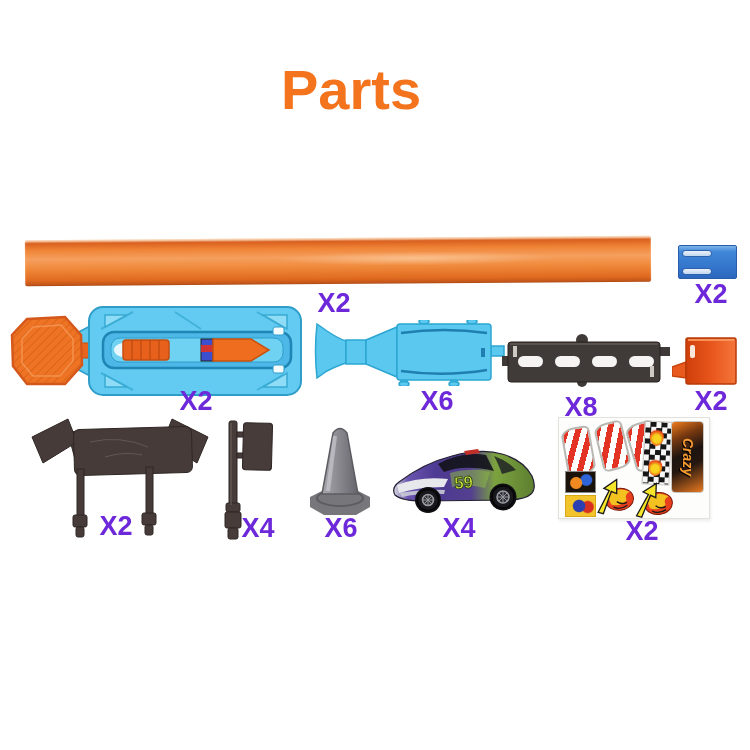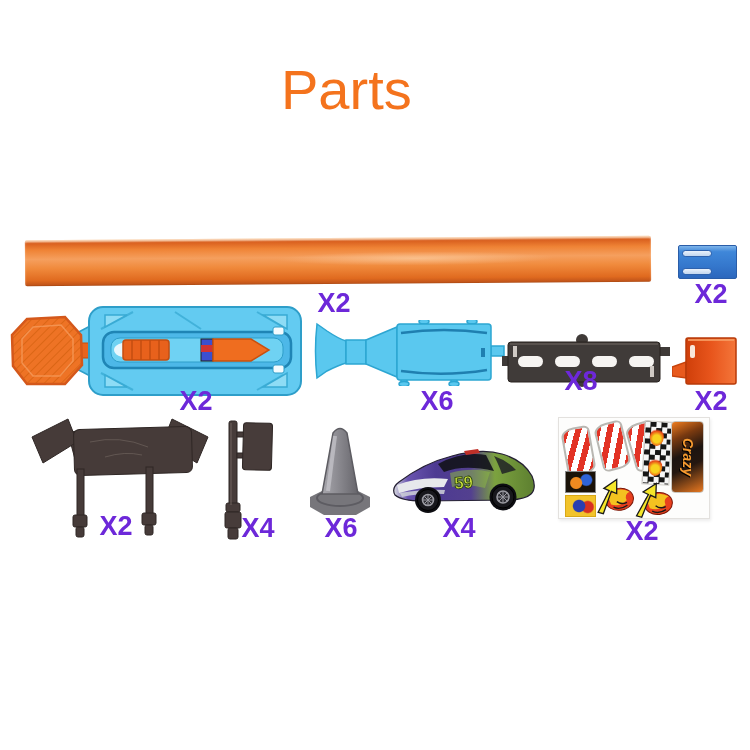--- a/index.html
+++ b/index.html
@@ -1,19 +1,19 @@
 <!DOCTYPE html>
 <html><head>
 <meta charset="utf-8">
 <style>
   html,body{margin:0;padding:0;background:#ffffff;}
   #canvas{position:relative;width:750px;height:750px;background:#ffffff;overflow:hidden;
           font-family:"Liberation Sans", sans-serif;}
   .abs{position:absolute;}
-  #page-title{position:absolute;left:281px;top:57px;font-size:56px;font-weight:normal;
+  #page-title{position:absolute;left:281px;top:57px;font-size:56px;font-weight:bold;
               letter-spacing:0px;}
   .qty{position:absolute;transform:translateX(-50%);font-size:27px;font-weight:bold;
        color:#6d28d9;white-space:nowrap;}
   
   #straight-track{left:25px;top:238px;width:626px;height:46px;transform:rotate(-0.4deg);
     border-radius:2px;
     background:linear-gradient(180deg,#fcd0a4 0%,#e4General 0%) ;
     background:linear-gradient(180deg,#f9c491 0%,#d95f1e 7%,#ef8335 22%,#f59f5e 42%,
                #f08a3c 62%,#e06a1f 88%,#c4561a 97%,#a84812 100%);
     box-shadow:inset 0 2px 2px rgba(255,255,255,.45);}
@@ -138,21 +138,21 @@
     <path d="M8,14 L156,14" stroke="#6a625e" stroke-width="1.5" opacity=".8"></path>
     <g fill="#f6f4f2">
       <rect x="16" y="26" width="25" height="11" rx="5.5"></rect>
       <rect x="53" y="26" width="25" height="11" rx="5.5"></rect>
       <rect x="90" y="26" width="25" height="11" rx="5.5"></rect>
       <rect x="127" y="26" width="25" height="11" rx="5.5"></rect>
     </g>
     <rect x="11" y="16" width="4" height="11" fill="#cfc9c4"></rect>
     <rect x="148" y="36" width="4" height="11" fill="#cfc9c4"></rect>
   </svg>
-  <div class="qty" style="left:581px;top:366px;">X8</div>
+  <div class="qty" style="left:581px;top:392px;">X8</div>
 
   <svg class="abs" style="left:672px;top:336px;" width="66" height="50" viewBox="0 0 66 50">
     <defs>
       <linearGradient id="stopg" x1="0" y1="0" x2="1" y2="0">
         <stop offset="0" stop-color="#cf3f0a"></stop>
           <stop offset="0.5" stop-color="#e8551c"></stop>
         <stop offset="1" stop-color="#f4763a"></stop>
       </linearGradient>
     </defs>
     <polygon points="0,31 14,26 14,42 0,40" fill="#e85a1d" stroke="#c6430c" stroke-width="1.5"></polygon>

